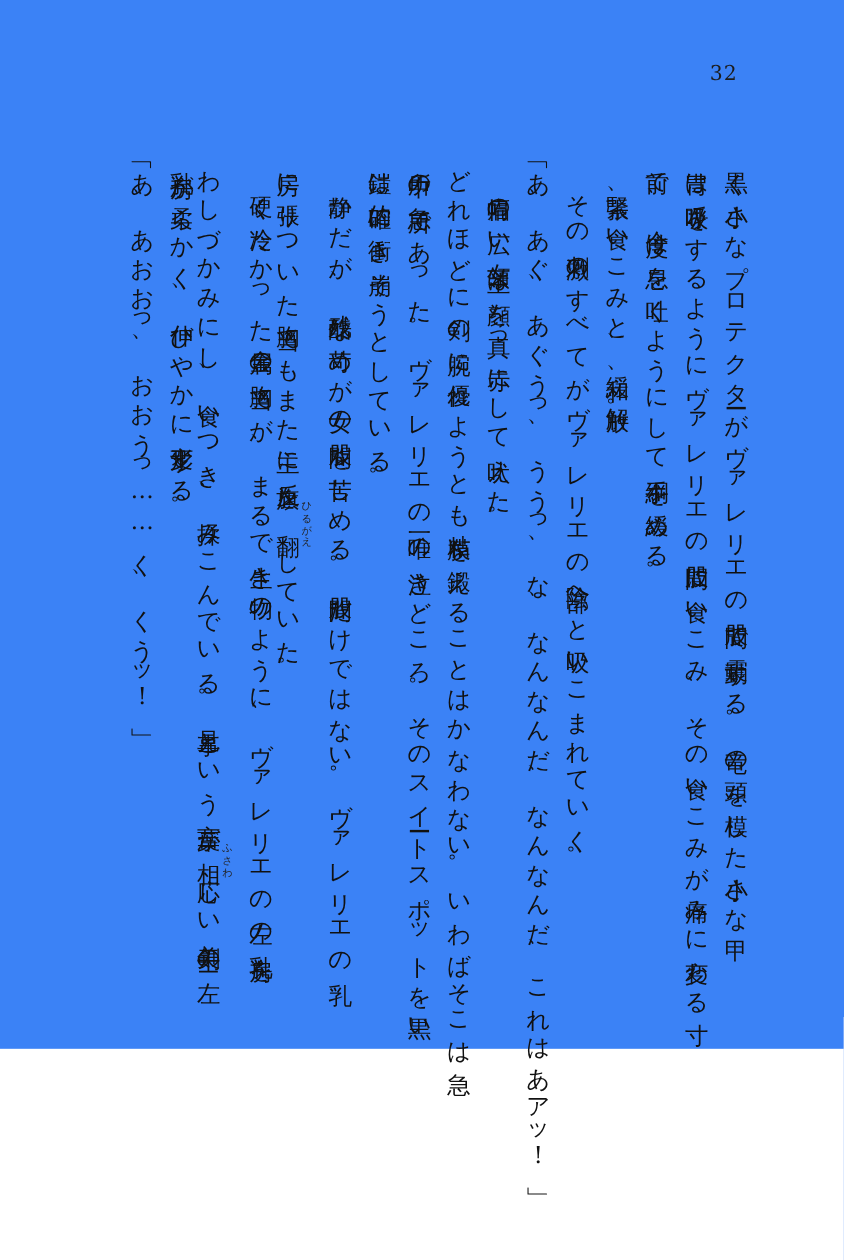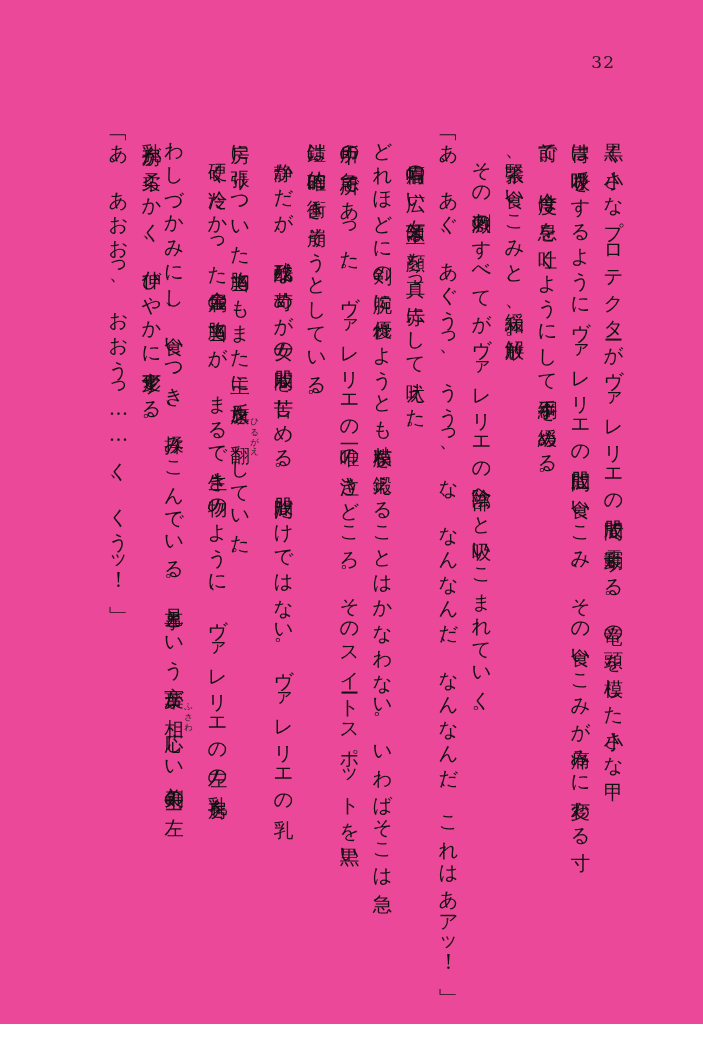--- a/index.html
+++ b/index.html
@@ -10,22 +10,22 @@
   body {
     width: 703px;
     height: 1050px;
     overflow: hidden;
     font-family: "DejaVu Serif", "Liberation Serif", serif;
     color: #1a1a1a;
   }
   #page {
     position: relative;
     width: 703px;
-    height: 1024px;
-    background: #ec4899;
+    height: 874px;
+    background: #3b82f6;
   }
   #page-number {
     position: absolute;
     top: 52px;
     right: 88px;
     font-size: 17px;
     letter-spacing: 1px;
     color: #1c1c1c;
     font-family: "DejaVu Serif", "Liberation Serif", serif;
   }

